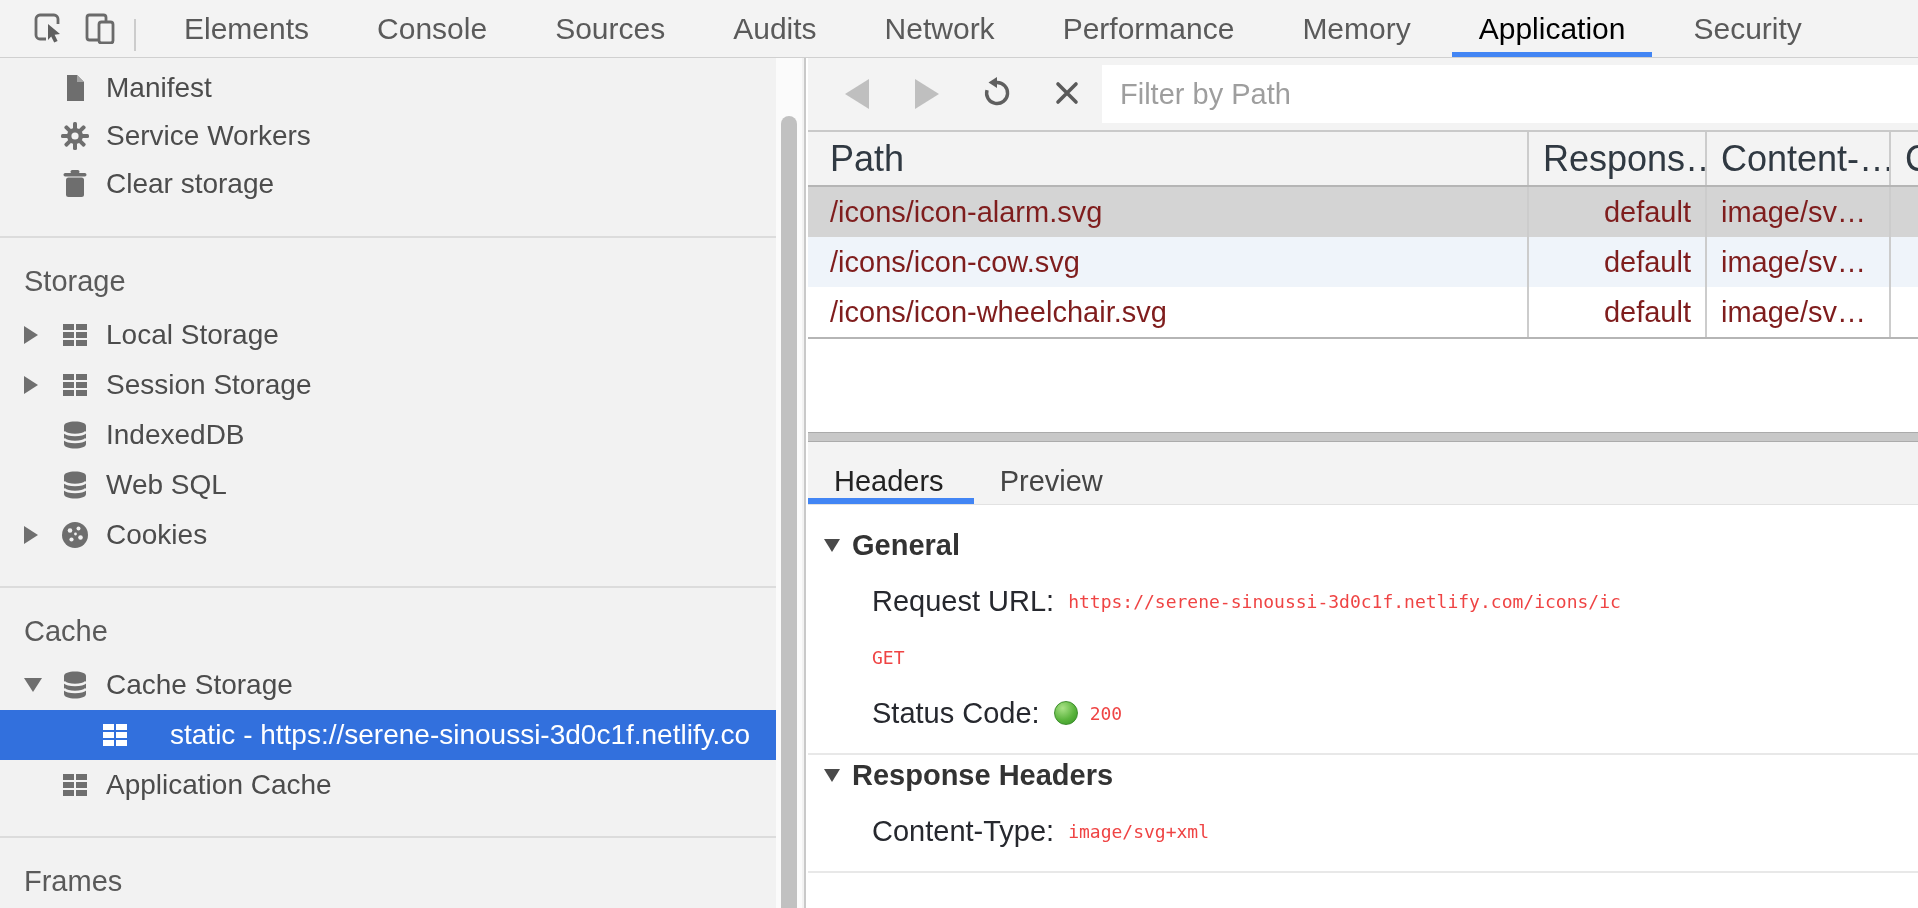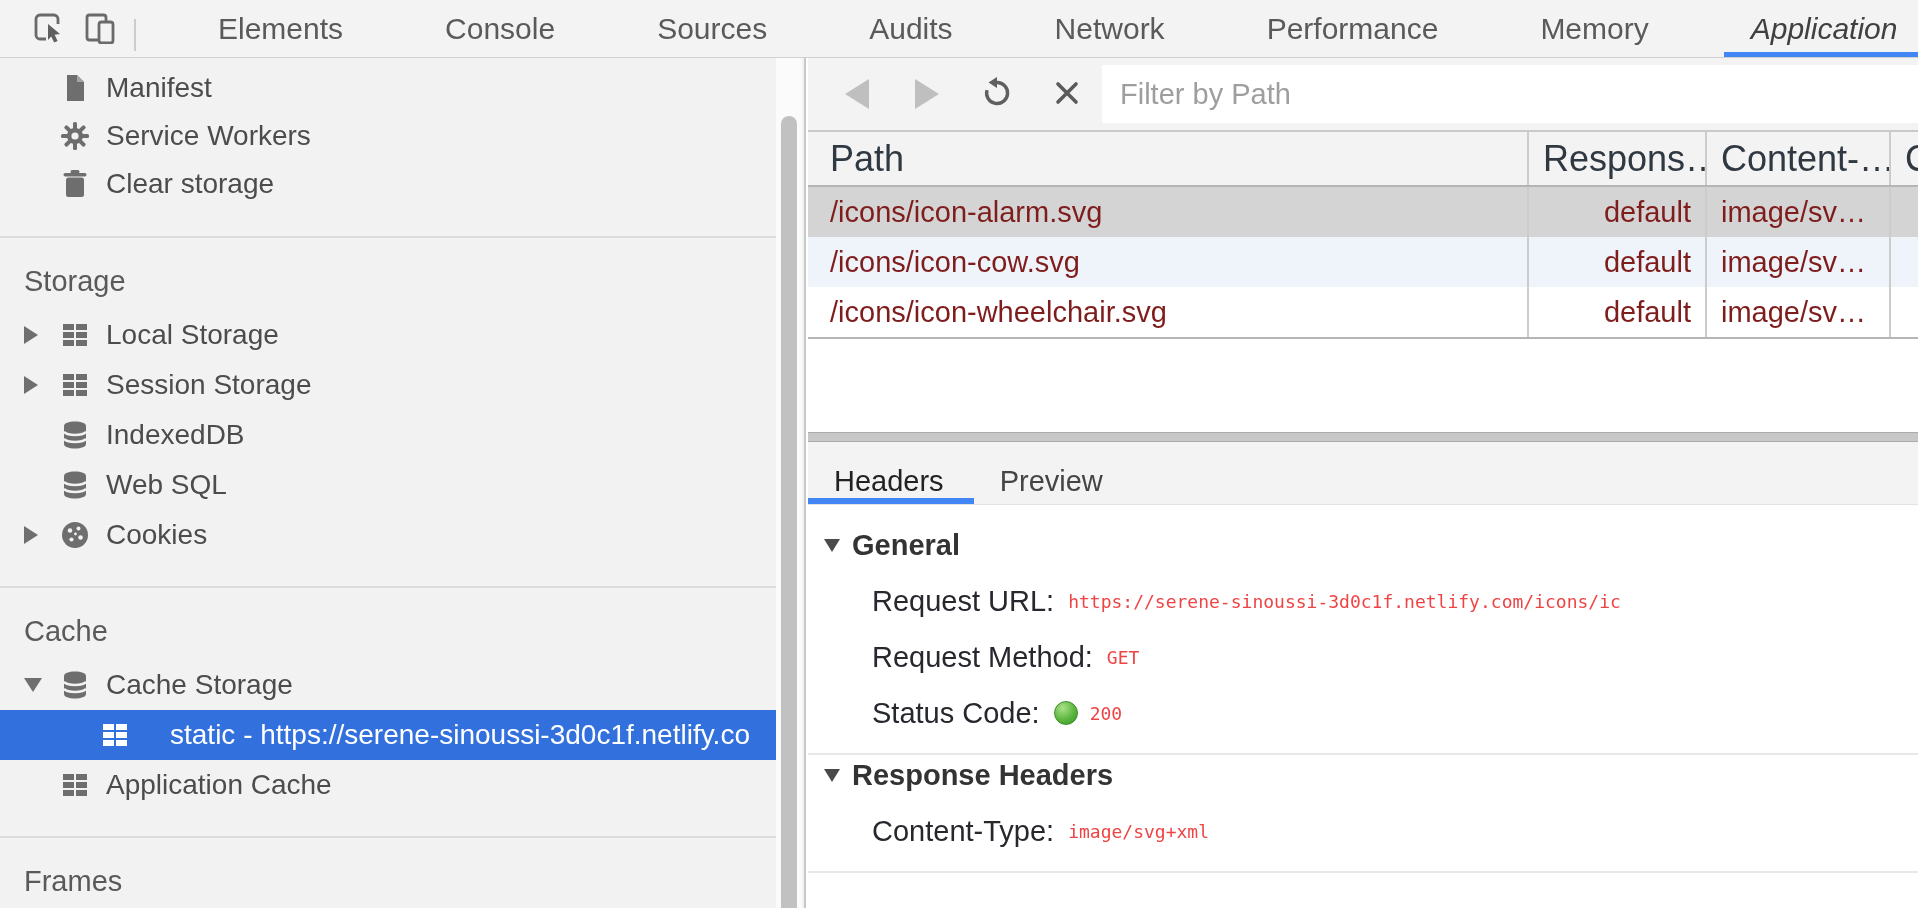--- a/index.html
+++ b/index.html
@@ -2,27 +2,27 @@
 <html><head>
 <meta charset="utf-8">
 <style>
   * { margin:0; padding:0; box-sizing:border-box; }
   html,body { width:1918px; height:908px; overflow:hidden; background:#fff;
     font-family:"Liberation Sans", sans-serif; -webkit-font-smoothing:antialiased; }
   .devtools { position:relative; width:1918px; height:908px; color:#303942; }
 
   
   .tabbar { position:absolute; top:0; left:0; right:0; height:58px; background:#f3f3f3;
-    border-bottom:1px solid #d0d0d0; display:flex; align-items:stretch;gap:34px; }
+    border-bottom:1px solid #d0d0d0; display:flex; align-items:stretch; }
   .tb-icons { display:flex; align-items:center; padding-left:22px; }
   .icon-btn { width:52px; height:44px; display:flex; align-items:center; justify-content:center; background:none; border:none; cursor:pointer; }
   .vsep { width:2px; height:32px; background:#ccc; margin:13px 14px 0 8px; }
   .tab { position:relative; display:flex; align-items:center; padding:0 27px; margin:0 7px;
     font-size:30px; color:#5a5a5a; cursor:default; white-space:nowrap; }
-  .tab.active { color:#404040;font-style:italic; }
+  .tab.active { color:#000000; }
   .tab.active::after { content:""; position:absolute; left:0; right:0; bottom:0; height:5px; background:#4285f4; }
 
   
   .sidebar { position:absolute; top:58px; bottom:0; left:0; width:806px; background:#f2f2f2;
     border-right:2px solid #c9c9c9; padding-top:6px; padding-right:28px; overflow:hidden; }
   .side-row { height:48px; display:flex; align-items:center; font-size:28px; color:#4c4c4c;
     white-space:nowrap; overflow:hidden; cursor:default; }
   .tree-row { height:50px; }
   .expander { width:36px; margin-left:24px; display:flex; align-items:center; justify-content:flex-start; flex:none; }
   .tri-r { width:0; height:0; border-left:14px solid #6f6f6f; border-top:9px solid transparent; border-bottom:9px solid transparent; }
@@ -165,20 +165,21 @@
       <div class="vsep"></div>
     </div>
     <div class="tab">Elements</div>
     <div class="tab">Console</div>
     <div class="tab">Sources</div>
     <div class="tab">Audits</div>
     <div class="tab">Network</div>
     <div class="tab">Performance</div>
     <div class="tab">Memory</div>
     <div class="tab active">Application</div>
+    <div class="tab">Security</div>
   </header>
 
   <aside class="sidebar">
 
     <div class="side-row">
       <span class="expander"></span>
       <span class="s-icon">
           <svg width="30" height="30" viewBox="0 0 30 30">
             <use href="#i-doc"></use>
           </svg>
@@ -358,21 +359,20 @@
     <div class="hdr-content">
       <div class="sec-title">
         <span class="sec-tri"></span>
         <span>General</span>
       </div>
       <div class="kv">
         <span class="k">Request URL:</span>
         <span class="v">https://serene-sinoussi-3d0c1f.netlify.com/icons/ic</span>
       </div>
       <div class="kv">
-        <span class="k">Request Method:</span>
         <span class="v">GET</span>
       </div>
       <div class="kv">
         <span class="k">Status Code:</span>
         <span class="status-dot"></span>
         <span class="v">200</span>
       </div>
       <div class="h-div"></div>
 
       <div class="sec-title rh-title">

